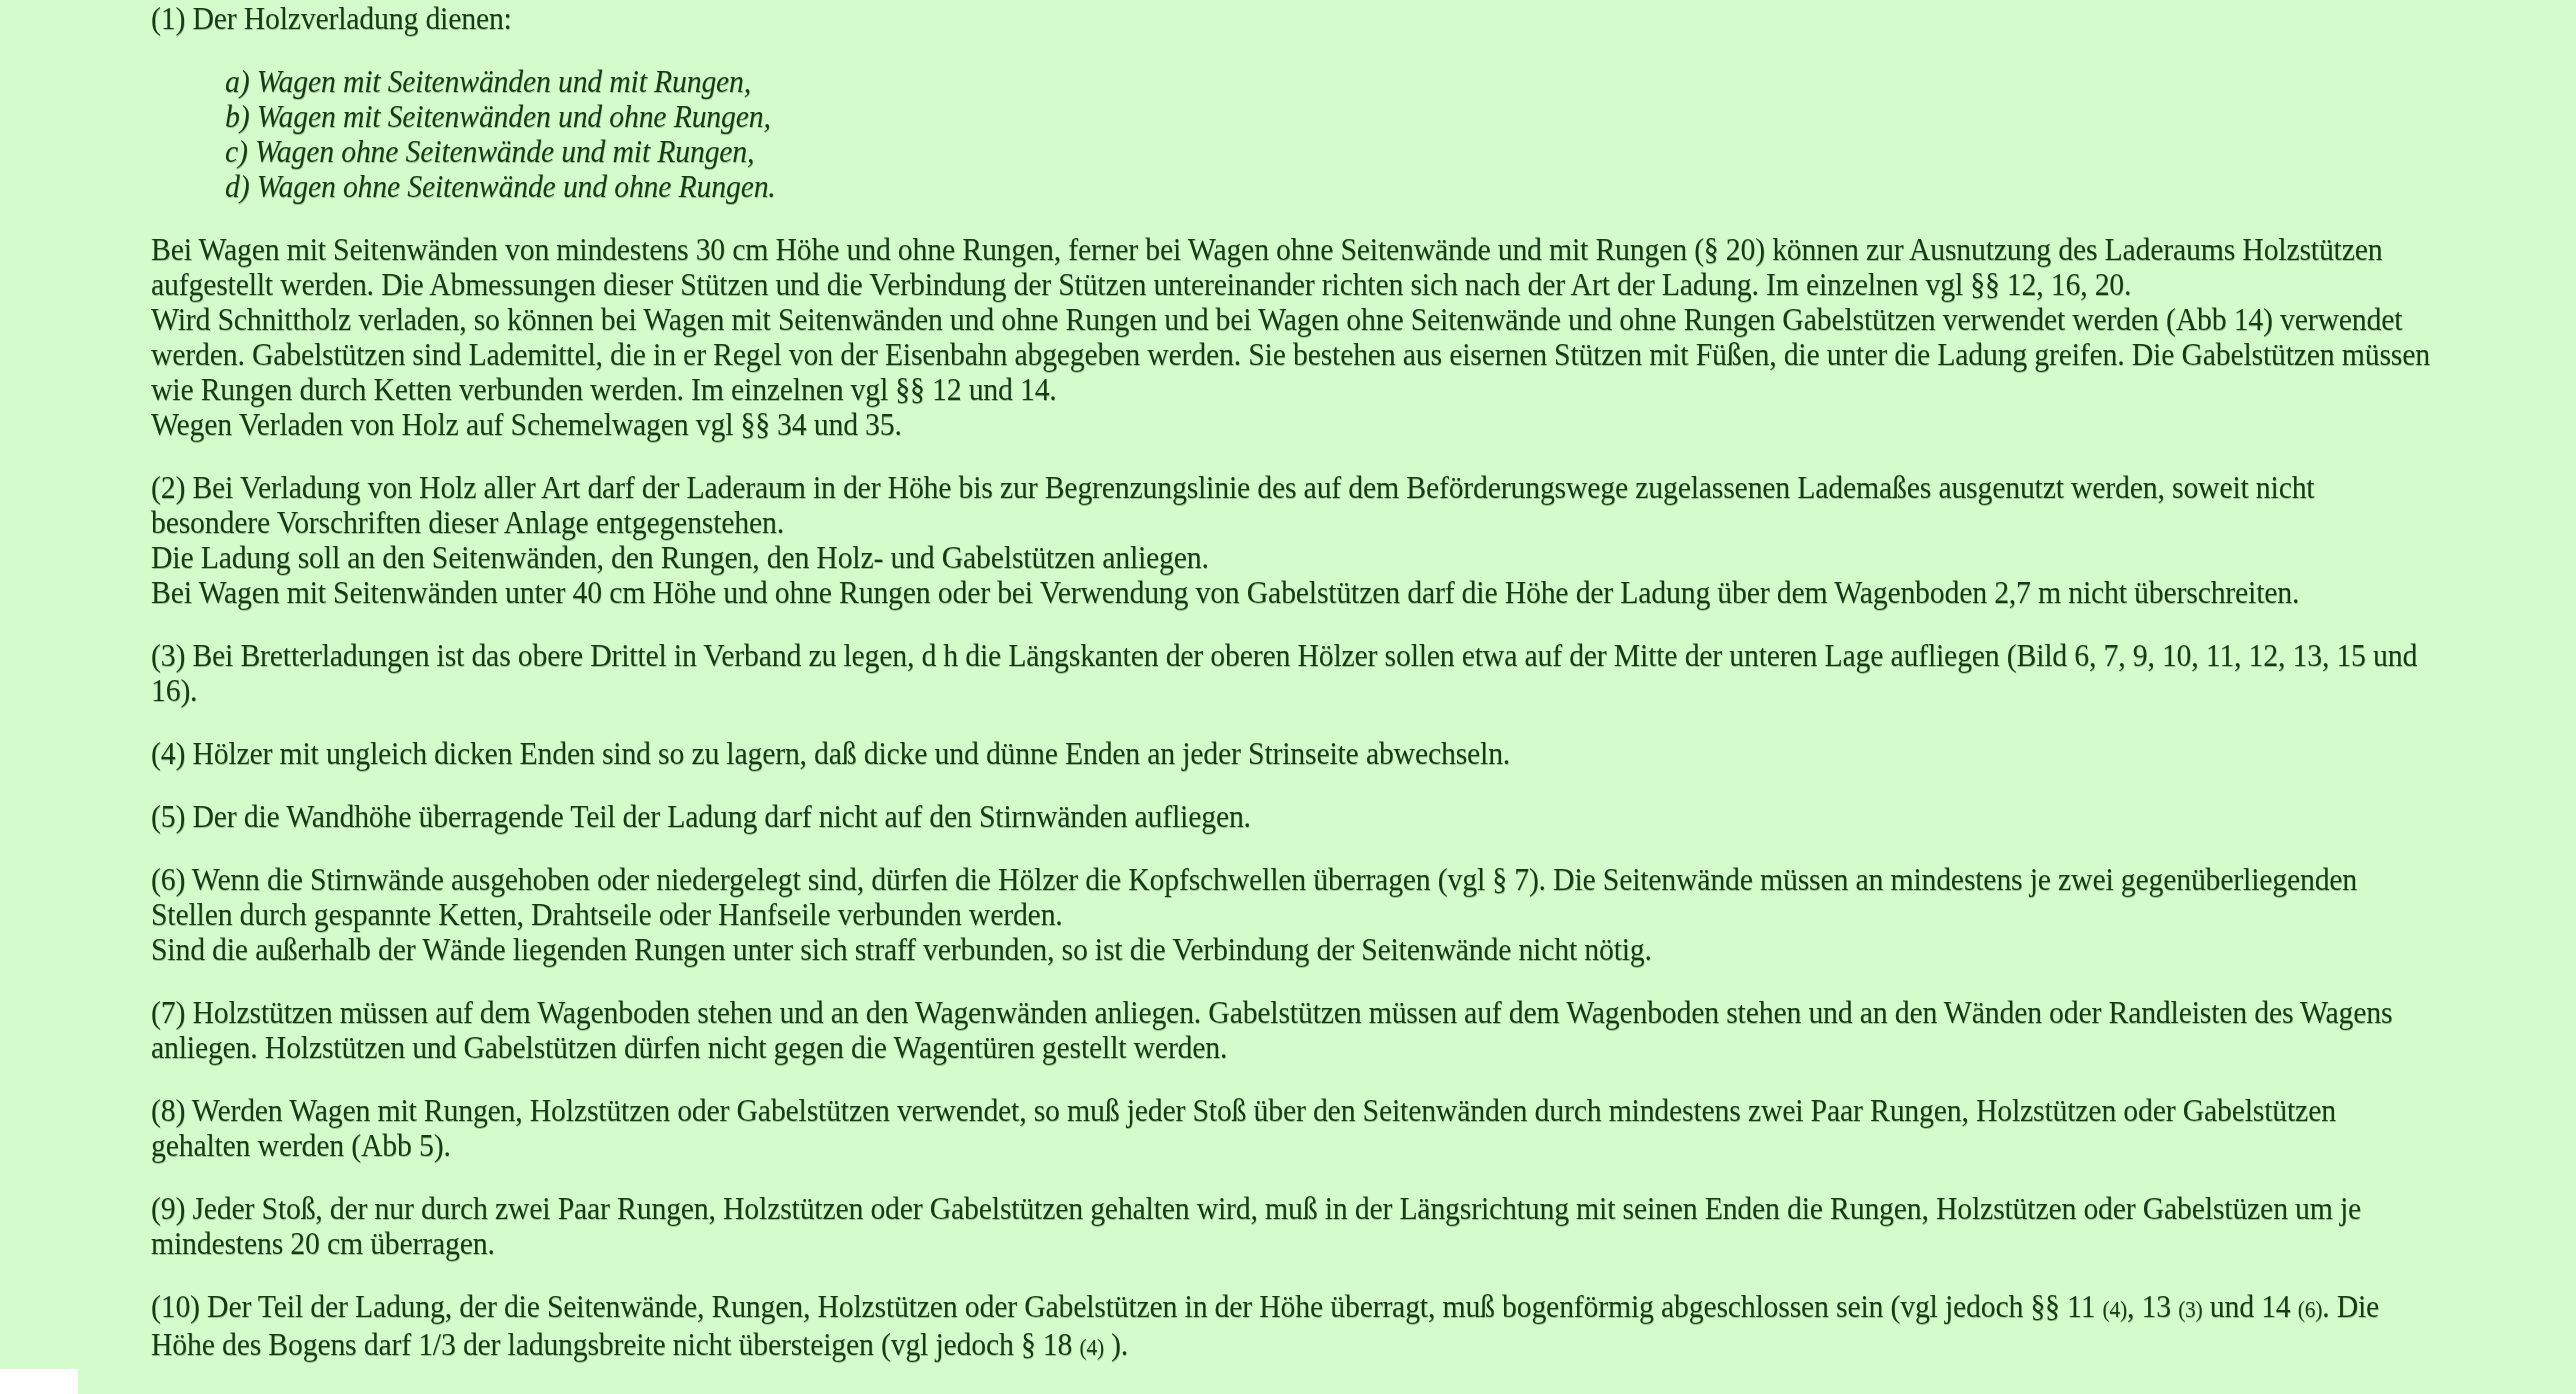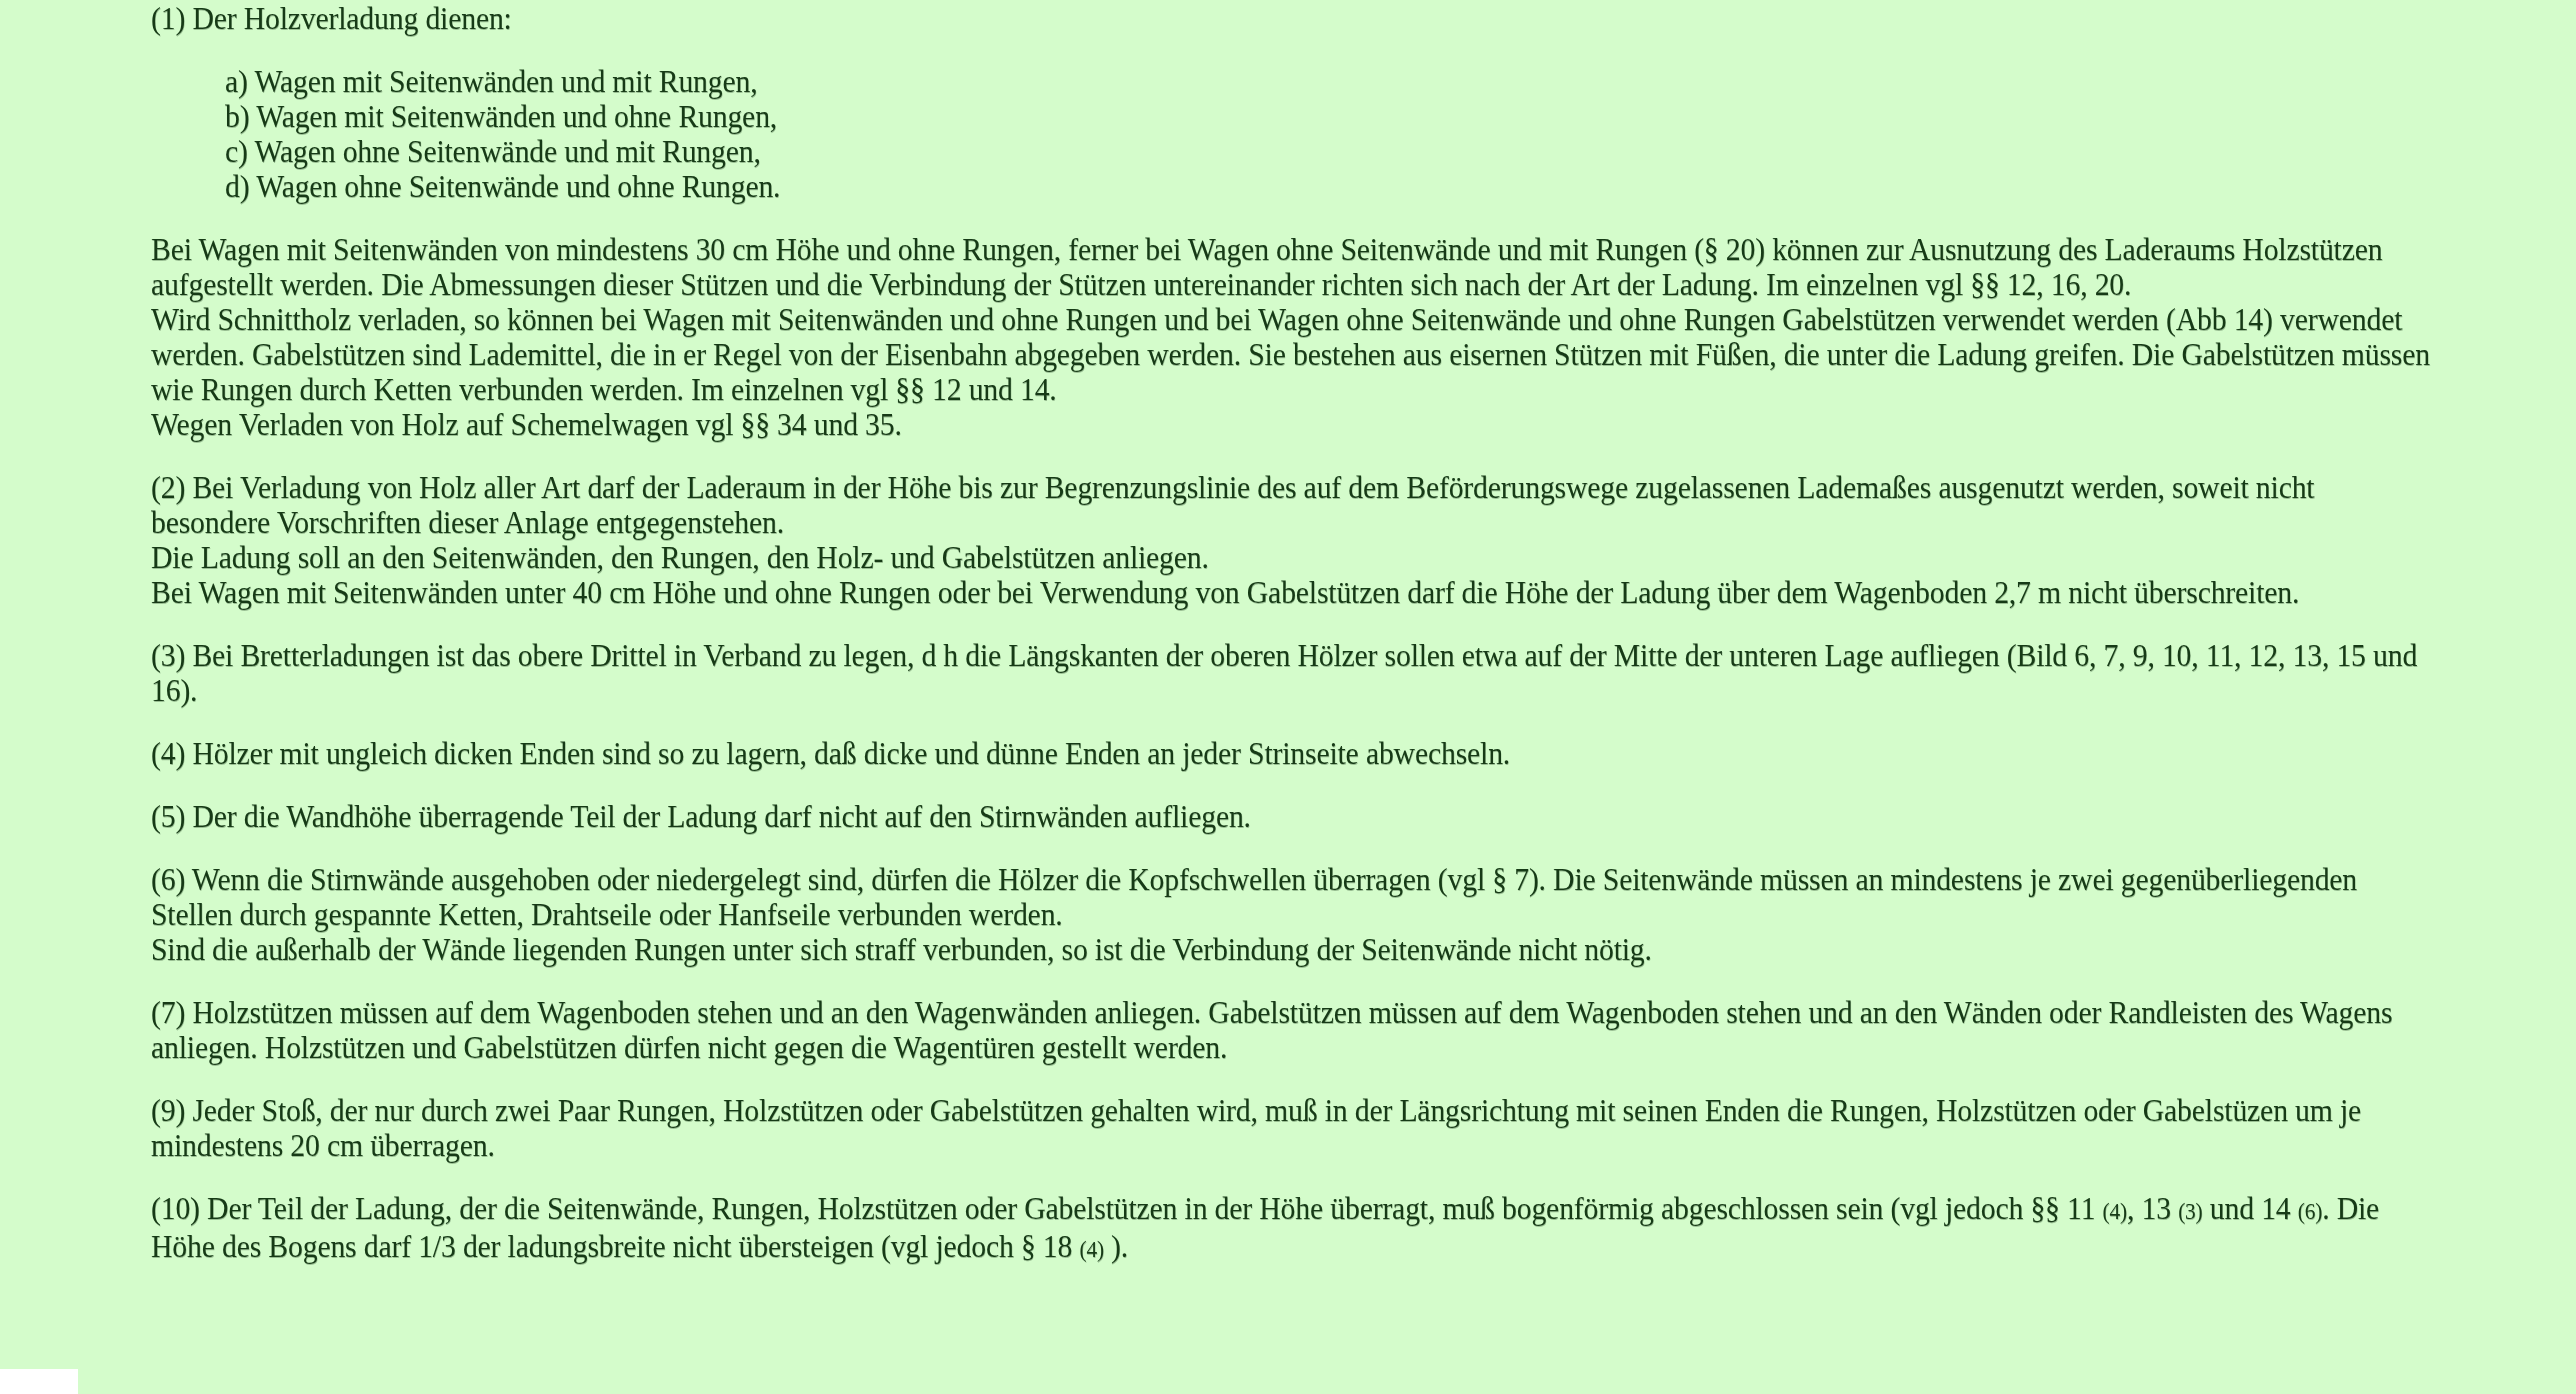--- a/index.html
+++ b/index.html
@@ -18,20 +18,21 @@
     padding: 1px 36px 0 151px;
     font-size: 32px;
     line-height: 35px;
     letter-spacing: -0.2px;
   }
   .para {
     margin: 0 0 28px 0;
   }
   .para.indent {
     padding-left: 74px;
+    font-style: italic;
   }
   .line {
     white-space: pre;
     transform: scaleX(0.93);
     transform-origin: 0 0;
     text-shadow: 0.5px 0.5px 0 rgba(16, 48, 16, 0.30);
   }
   .seg.small {
     font-size: 23px;
   }
@@ -85,20 +86,24 @@
       <div class="para">
         <div class="line"><span class="seg">(6) Wenn die Stirnwände ausgehoben oder niedergelegt sind, dürfen die Hölzer die Kopfschwellen überragen (vgl § 7). Die Seitenwände müssen an mindestens je zwei gegenüberliegenden</span></div>
         <div class="line"><span class="seg">Stellen durch gespannte Ketten, Drahtseile oder Hanfseile verbunden werden.</span></div>
         <div class="line"><span class="seg">Sind die außerhalb der Wände liegenden Rungen unter sich straff verbunden, so ist die Verbindung der Seitenwände nicht nötig.</span></div>
       </div>
       <div class="para">
         <div class="line"><span class="seg">(7) Holzstützen müssen auf dem Wagenboden stehen und an den Wagenwänden anliegen. Gabelstützen müssen auf dem Wagenboden stehen und an den Wänden oder Randleisten des Wagens</span></div>
         <div class="line"><span class="seg">anliegen. Holzstützen und Gabelstützen dürfen nicht gegen die Wagentüren gestellt werden.</span></div>
       </div>
       <div class="para">
+        <div class="line"><span class="seg">(8) Werden Wagen mit Rungen, Holzstützen oder Gabelstützen verwendet, so muß jeder Stoß über den Seitenwänden durch mindestens zwei Paar Rungen, Holzstützen oder Gabelstützen</span></div>
+        <div class="line"><span class="seg">gehalten werden (Abb 5).</span></div>
+      </div>
+      <div class="para">
         <div class="line"><span class="seg">(9) Jeder Stoß, der nur durch zwei Paar Rungen, Holzstützen oder Gabelstützen gehalten wird, muß in der Längsrichtung mit seinen Enden die Rungen, Holzstützen oder Gabelstüzen um je</span></div>
         <div class="line"><span class="seg">mindestens 20 cm überragen.</span></div>
       </div>
       <div class="para">
         <div class="line"><span class="seg">(10) Der Teil der Ladung, der die Seitenwände, Rungen, Holzstützen oder Gabelstützen in der Höhe überragt, muß bogenförmig abgeschlossen sein (vgl jedoch §§ 11 </span><span class="seg small">(4)</span><span class="seg">, 13 </span><span class="seg small">(3)</span><span class="seg"> und 14 </span><span class="seg small">(6)</span><span class="seg">. Die</span></div>
         <div class="line"><span class="seg">Höhe des Bogens darf 1/3 der ladungsbreite nicht übersteigen (vgl jedoch § 18 </span><span class="seg small">(4)</span><span class="seg"> ).</span></div>
       </div>
     </div>
   <div class="scan-corner"></div>
 </main>

